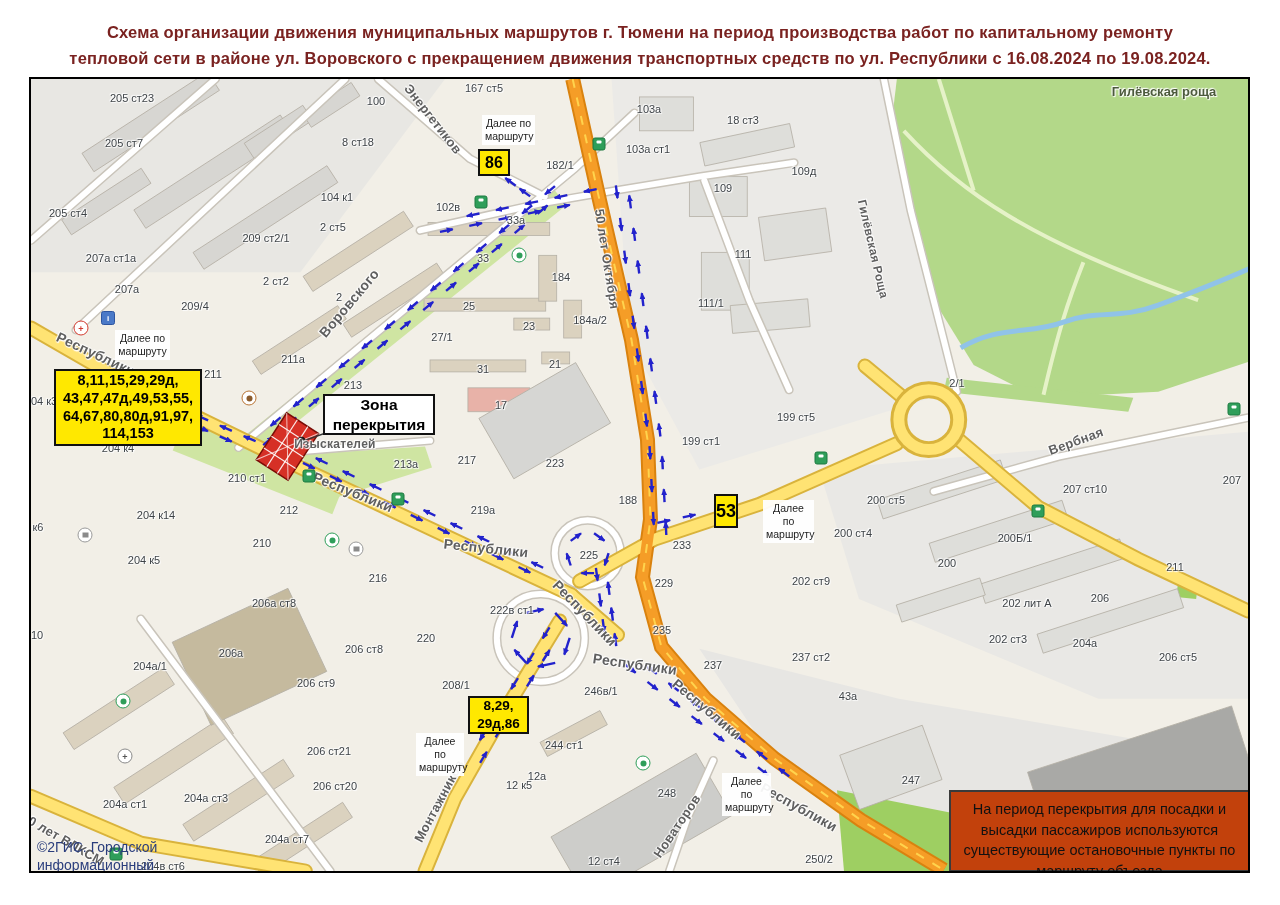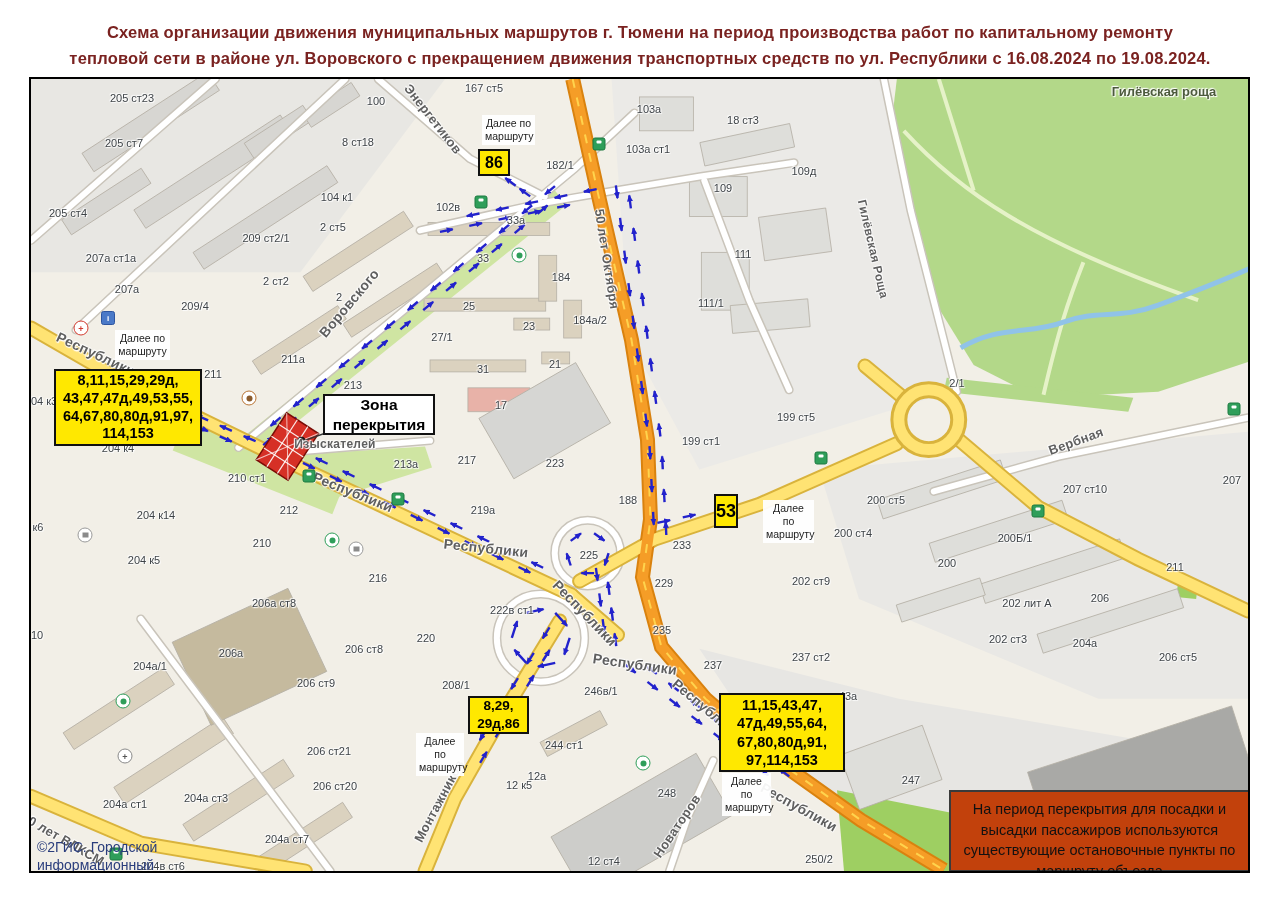--- a/index.html
+++ b/index.html
@@ -454,24 +454,20 @@
     </div>
 
   <div class="callout-yellow" style="left:23px;top:290px;width:148px;height:77px;font-size:14.5px;line-height:1.24">8,11,15,29,29д,
 43,47,47д,49,53,55,
 64,67,80,80д,91,97,
 114,153</div>
   <div class="callout-yellow" style="left:447px;top:70px;width:32px;height:27px;font-size:16px">86</div>
   <div class="callout-yellow" style="left:683px;top:415px;width:24px;height:34px;font-size:18px">53</div>
   <div class="callout-yellow" style="left:437px;top:617px;width:61px;height:38px;font-size:13.5px;line-height:1.3">8,29,
 29д,86</div>
-  <div class="callout-yellow" style="left:688px;top:614px;width:126px;height:79px;font-size:14.5px;line-height:1.25">11,15,43,47,
-47д,49,55,64,
-67,80,80д,91,
-97,114,153</div>
 
   <div class="closure-box" style="left:292px;top:315px;width:112px;height:41px">Зона
 перекрытия</div>
 
   <div class="callout-white" style="left:451px;top:36px;width:53px">Далее по
 маршруту</div>
   <div class="callout-white" style="left:84px;top:251px;width:55px">Далее по
 маршруту</div>
   <div class="callout-white" style="left:732px;top:421px;width:51px">Далее по
 маршруту</div>

